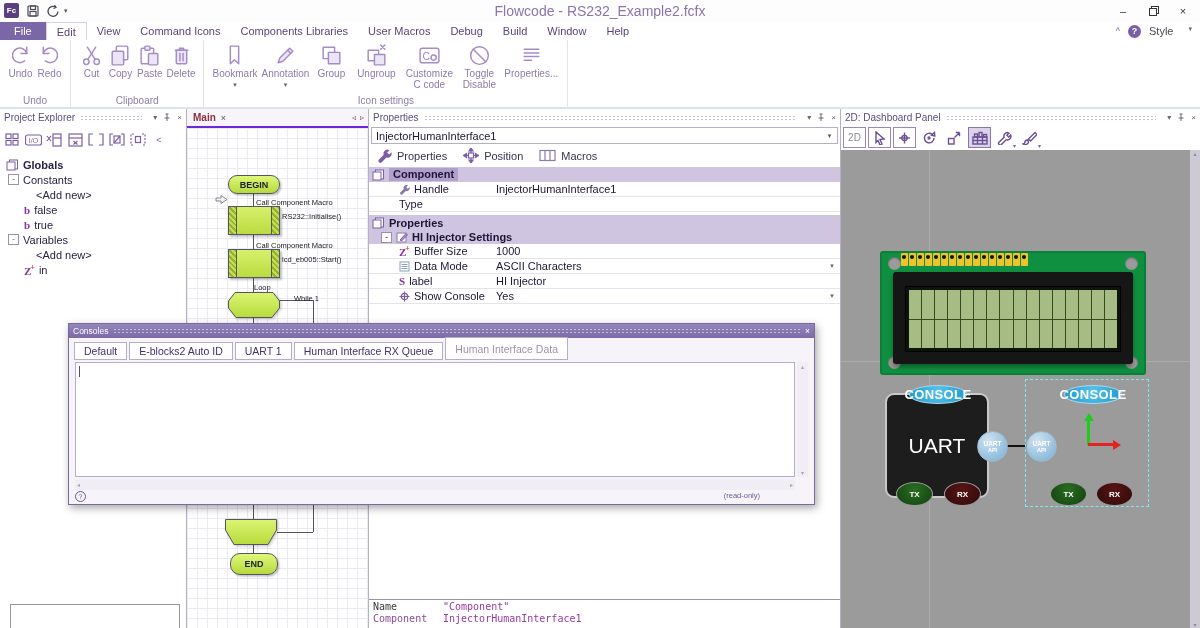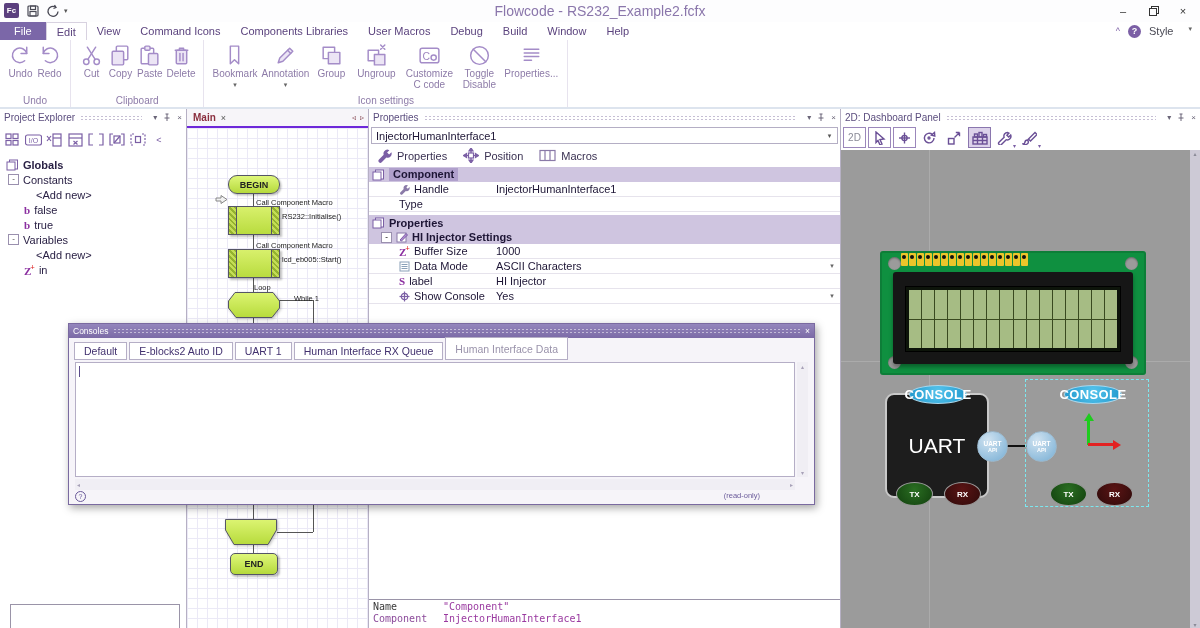--- a/index.html
+++ b/index.html
@@ -481,21 +481,21 @@
     <div class="flow-label" style="left:67px;top:155px">Loop</div>
     <svg class="flowshape" style="left:41px;top:164px" width="52" height="26">
       <polygon points="0.5,9 7,0.5 45,0.5 51.5,9 51.5,16 44,25.5 8,25.5 0.5,16" fill="url(#flowgrad)" stroke="#556" stroke-width="1"></polygon>
     </svg>
     <div class="flow-label" style="left:107px;top:166px">While 1</div>
 
     <svg class="flowshape" style="left:38px;top:391px" width="52" height="26">
       <polygon points="0.5,0.5 51.5,0.5 51.5,11 43,25.5 9,25.5 0.5,11" fill="url(#flowgrad)" stroke="#556" stroke-width="1"></polygon>
     </svg>
 
-    <div class="pill" style="left:43px;top:425px;width:46px;height:20px;border-radius:5px">END</div>
+    <div class="pill" style="left:43px;top:425px;width:46px;height:20px;border-radius:10px">END</div>
   </div>
 </div>
 
 <div id="props-panel">
   <div class="panel-header">
     <span>Properties</span>
     <span class="hdr-dots"></span>
     <span class="hdr-ico">▾</span>
     <svg class="hdr-ico" width="8" height="9">
         <g stroke="#6a6578" stroke-width="1" fill="none">

